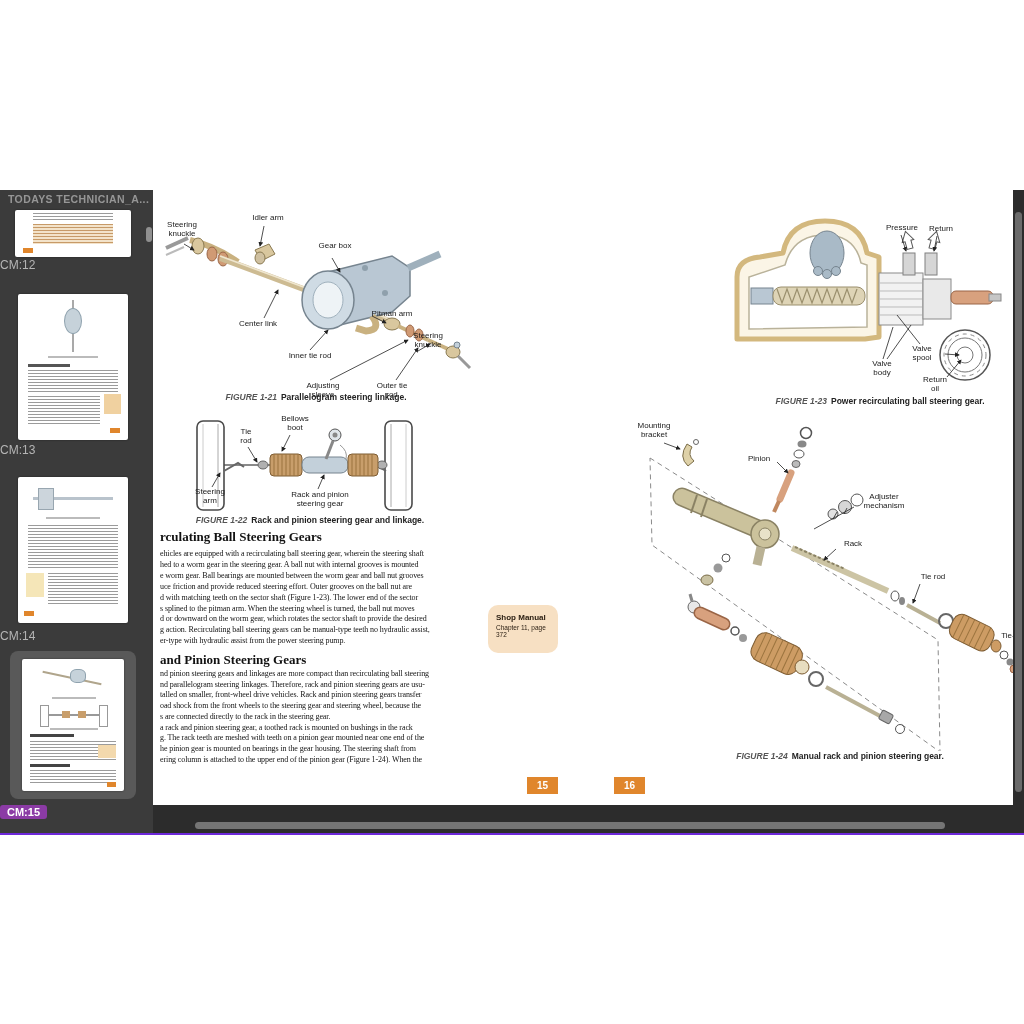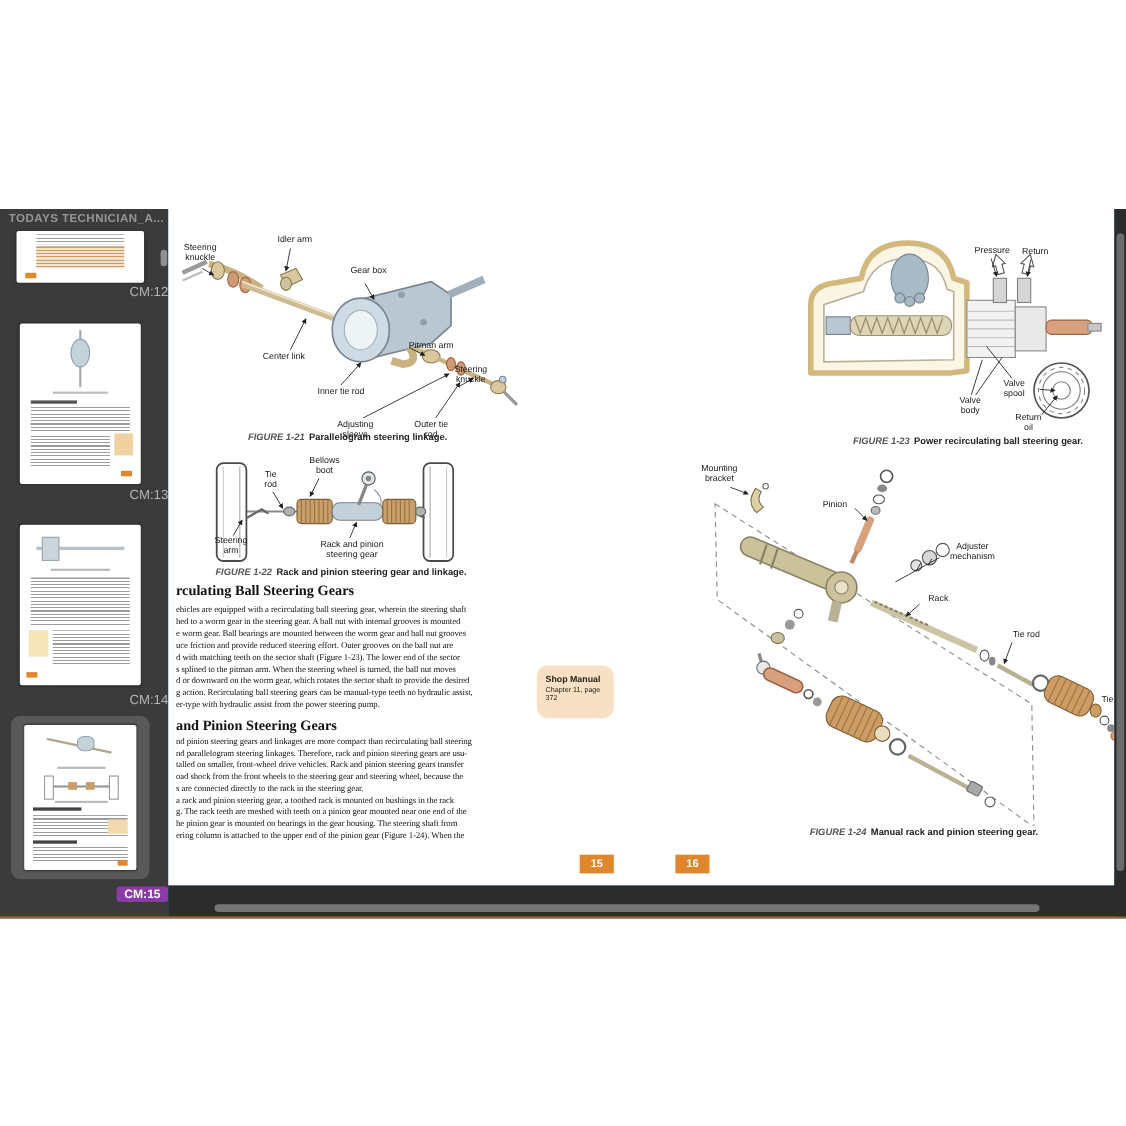--- a/index.html
+++ b/index.html
@@ -1,27 +1,27 @@
 <!DOCTYPE html>
 <html><head>
 <meta charset="utf-8">
 <style>
   html,body{margin:0;padding:0;background:#ffffff;}
   #stage{position:relative;width:1024px;height:1024px;background:#ffffff;overflow:hidden;
          font-family:"Liberation Sans",sans-serif;}
   .abs{position:absolute;}
   
-  #window{position:absolute;left:0;top:190px;width:1024px;height:643px;background:#3b82f6;
-          border-bottom:2px solid #a16207;}
+  #window{position:absolute;left:0;top:190px;width:1024px;height:643px;background:#7dd3fc;
+          border-bottom:2px solid #6d28d9;}
   
   #sidebar{position:absolute;left:0;top:0;width:153px;height:643px;background:#3b3b3b;overflow:hidden;}
   .sb-title{position:absolute;left:8px;top:3px;width:142px;font-size:10.5px;font-weight:bold;
             color:#969696;letter-spacing:.4px;white-space:nowrap;overflow:hidden;}
   .thumb-page{position:absolute;background:#ffffff;border-radius:2px;box-shadow:0 0 2px rgba(0,0,0,.5);}
-  .thumb-label{position:absolute;left:0;width:153px;text-align:right;font-size:12px;color:#b5b5b5;}
+  .thumb-label{position:absolute;left:0;width:153px;text-align:left;font-size:12px;color:#b5b5b5;}
   .sel-hl{position:absolute;left:10px;top:461px;width:126px;height:148px;background:#595959;border-radius:8px;}
   .pill{display:inline-block;background:#8b3ba5;color:#ffffff;font-size:11px;font-weight:bold;
         padding:1px 7px;border-radius:3px;}
   .lines{background-image:repeating-linear-gradient(to bottom,#9b9b9b 0 1px,transparent 1px 3px);}
   .lines-tan{background-color:#f3e3ca;background-image:repeating-linear-gradient(to bottom,#c79a68 0 1px,transparent 1px 3px);}
   .chip{background:#e0862c;}
   .sb-scroll{position:absolute;left:146px;top:37px;width:6px;height:15px;background:#909090;border-radius:3px;}
   
   #content{position:absolute;left:153px;top:0;width:860px;height:615px;background:#ffffff;overflow:hidden;}
   .fig-label{position:absolute;font-size:8px;line-height:1.12;color:#1a1a1a;text-align:center;}

